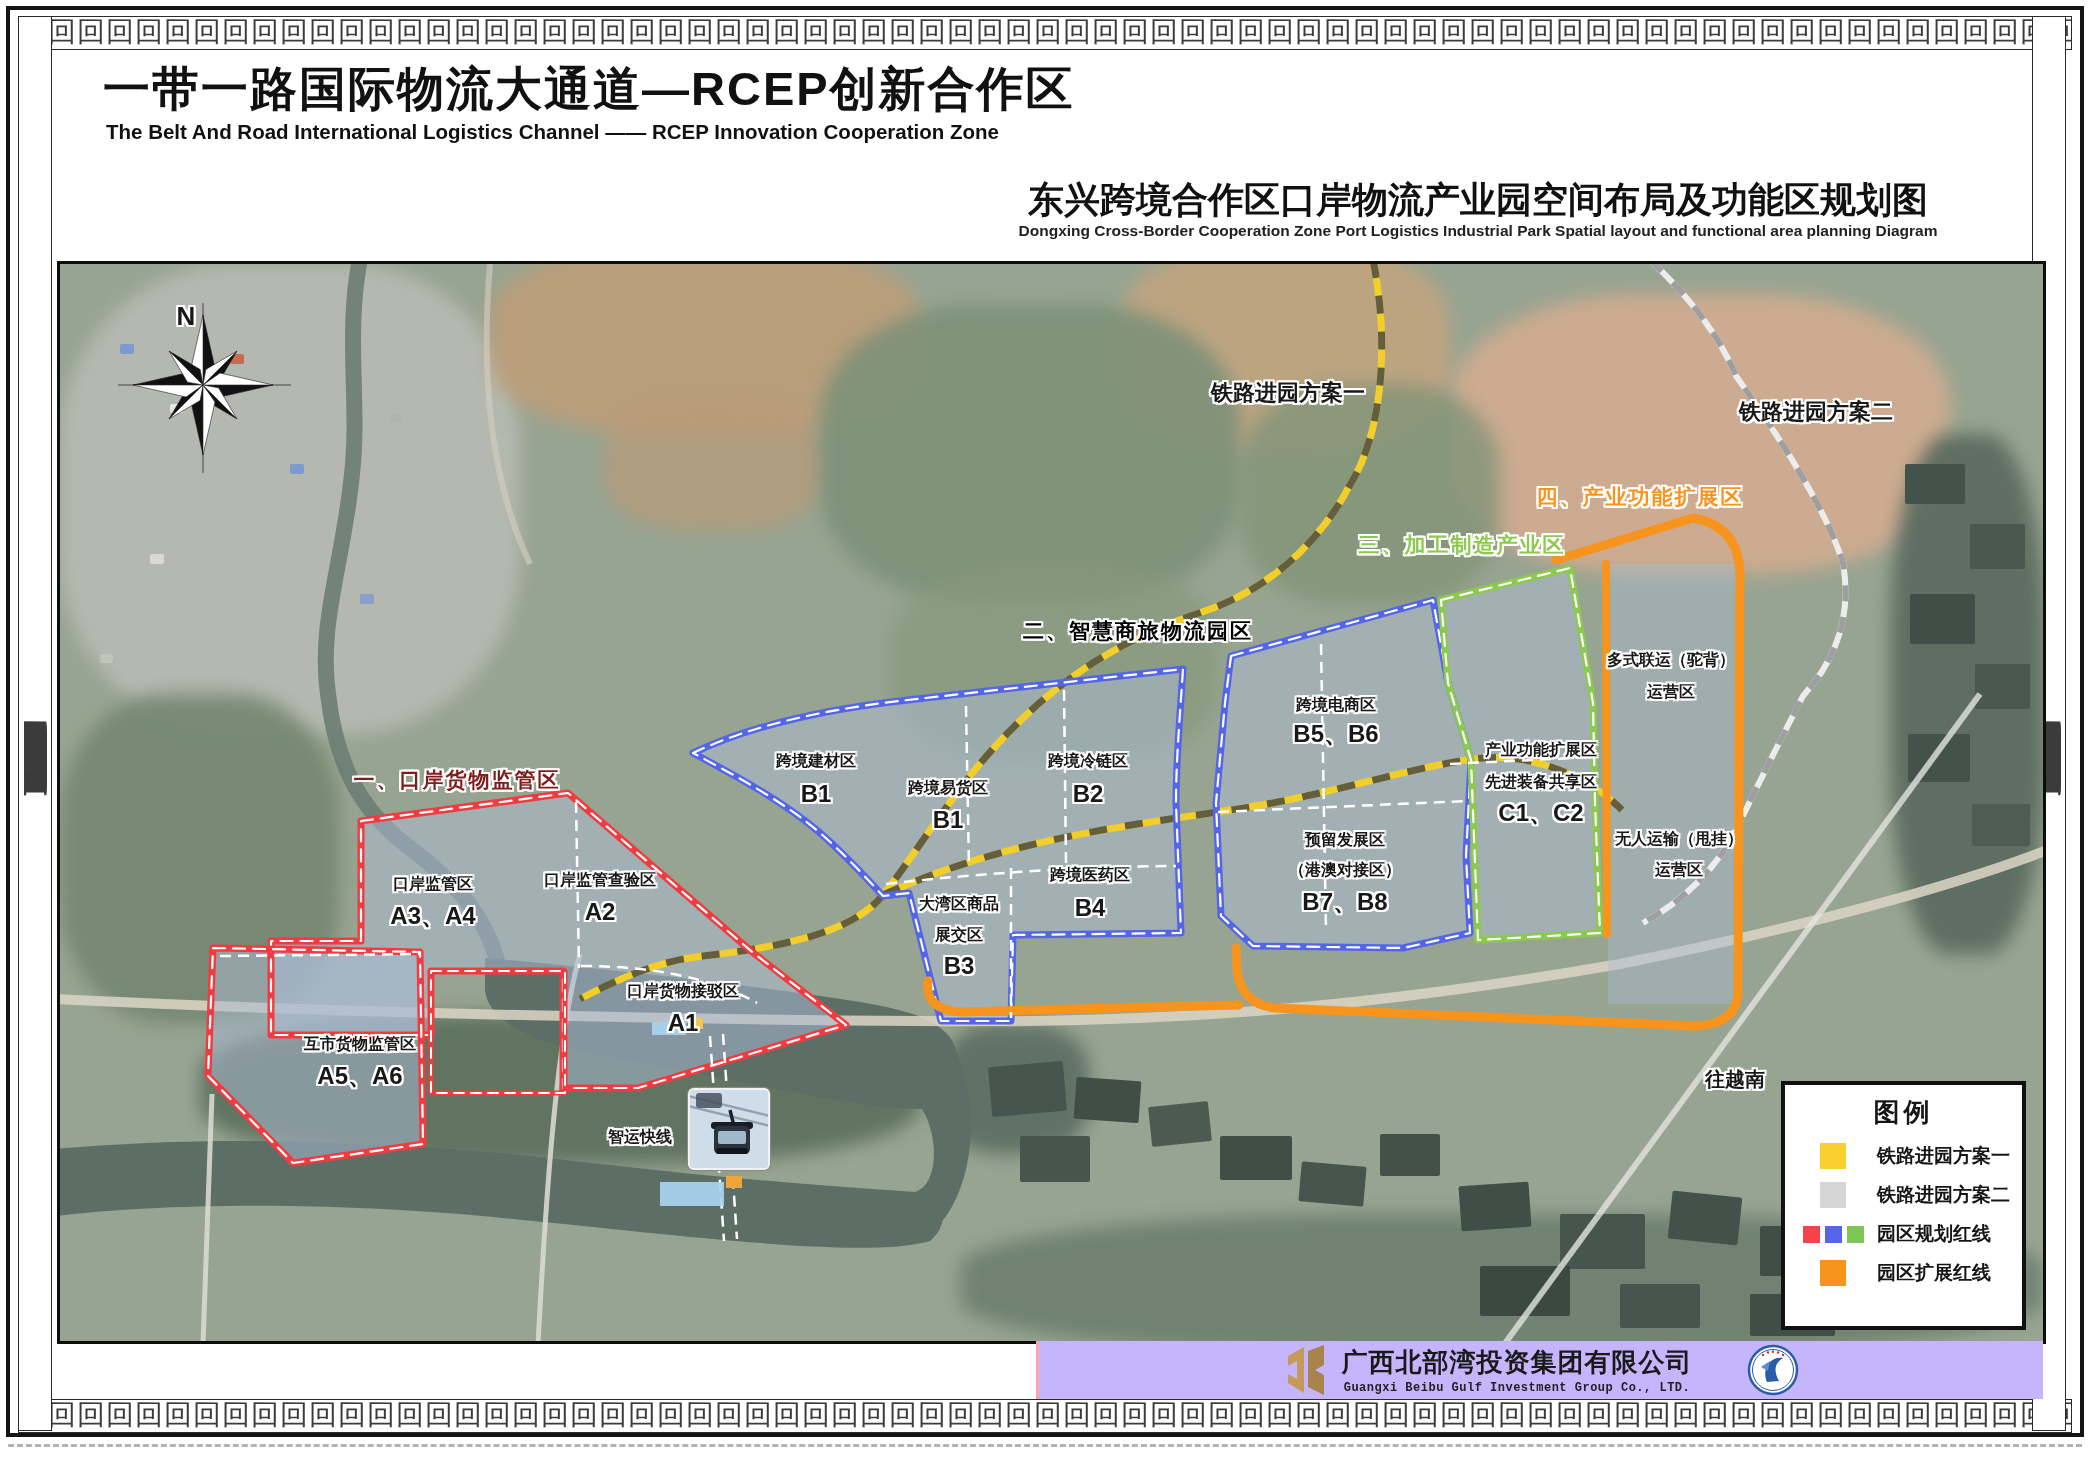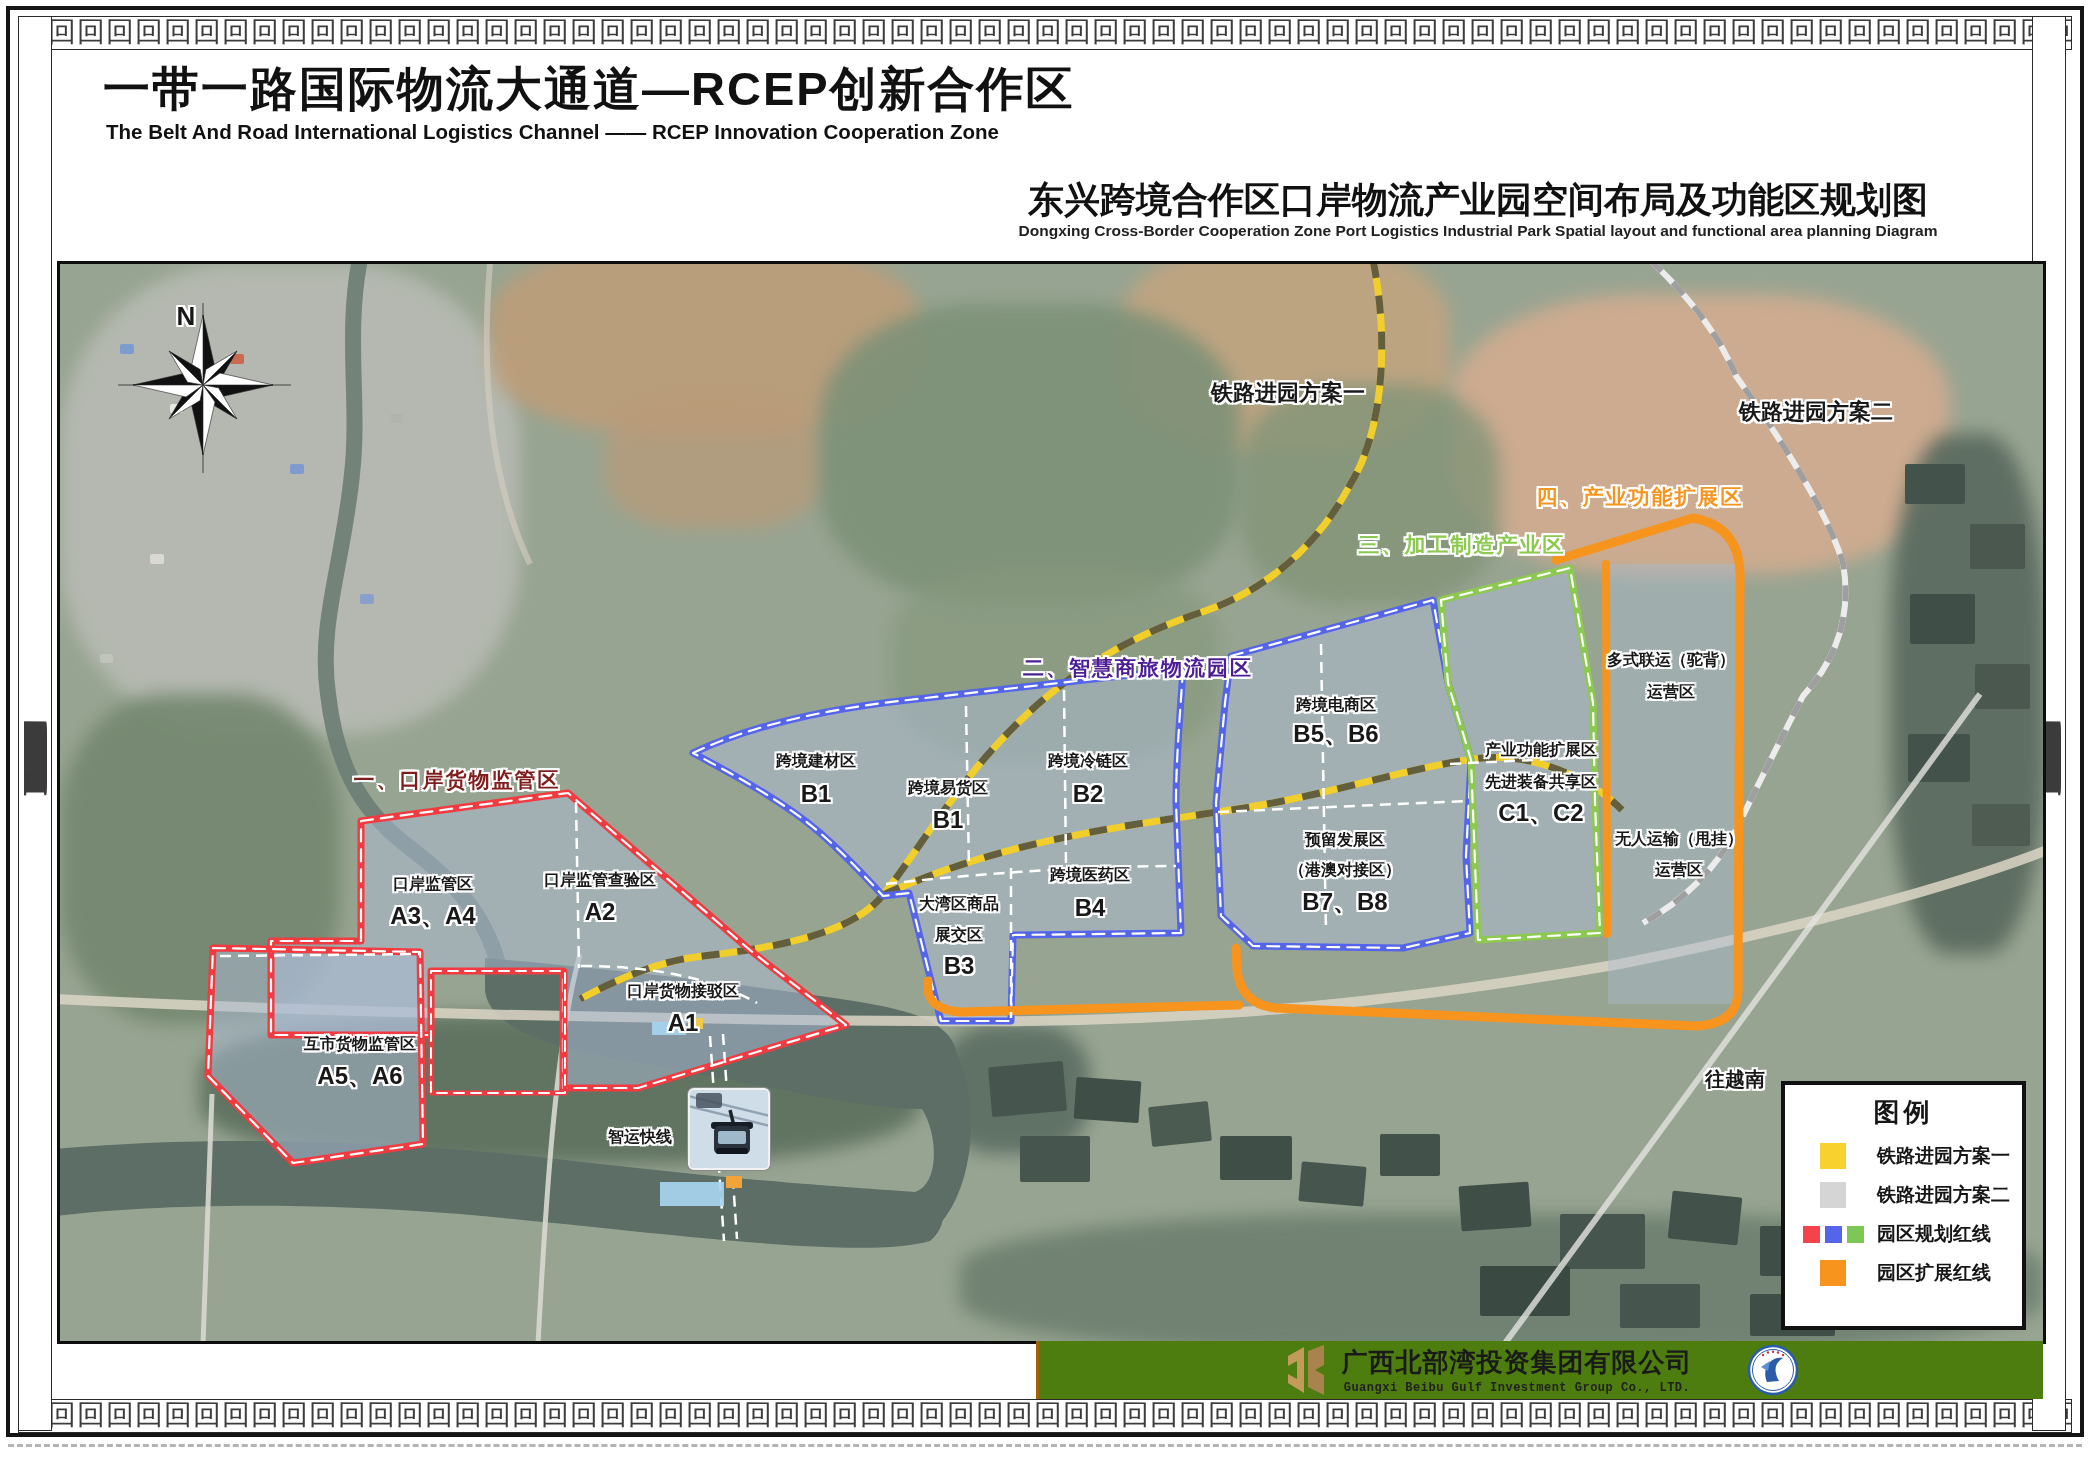--- a/index.html
+++ b/index.html
@@ -26,38 +26,38 @@
        border:3px solid #0d0d0d;box-sizing:content-box;overflow:hidden;}
   .t{position:absolute;border-radius:38%;filter:blur(9px);}
   .crisp{position:absolute;filter:none;border-radius:2px;}
   #zones{position:absolute;left:0;top:0;width:1983px;height:1077px;}
   
   .ml{position:absolute;transform:translate(-50%,-50%);white-space:nowrap;font-weight:800;
       font-size:16px;color:#181818;z-index:30;
       text-shadow:-2px -2px 0 #fff,2px -2px 0 #fff,-2px 2px 0 #fff,2px 2px 0 #fff,-2px 0 0 #fff,2px 0 0 #fff,0 -2px 0 #fff,0 2px 0 #fff;}
   .code{font-size:24px;text-align:right;}
   .zt{font-size:21px;letter-spacing:2px;}
-  .zt-red{color:#7f1d1d;}.zt-blue{color:#4c1d95;margin-top:37px;}.zt-green{color:#8CC94F;}.zt-orange{color:#F7941E;}
+  .zt-red{color:#7f1d1d;}.zt-blue{color:#000000;}.zt-green{color:#8CC94F;}.zt-orange{color:#F7941E;}
   .north{font-size:26px;font-weight:900;}
   
   #cablecar{position:absolute;left:628px;top:824px;width:78px;height:78px;background:#cfdde9;
             border:2px solid #f2f2f2;border-radius:6px;box-shadow:0 0 0 1px #8a8a8a;z-index:25;overflow:hidden;}
   
   #legend{position:absolute;left:1721px;top:817px;width:245px;height:249px;background:#fff;
           border:4px solid #111;z-index:40;box-sizing:border-box;}
   #legend .lg-title{text-align:center;font-size:26px;font-weight:900;margin-top:10px;letter-spacing:4px;}
   .lg-row{display:flex;align-items:center;margin:13px 0 0 10px;}
   .lg-swatch-zone{width:76px;display:flex;gap:5px;justify-content:center;align-items:center;flex:none;}
   .sw{display:inline-block;}
   .sw-big{width:26px;height:26px;}
   .sw-small{width:17px;height:17px;}
   .lg-label{font-size:19px;font-weight:800;margin-left:6px;white-space:nowrap;}
   
-  #footer{position:absolute;left:1036px;top:1341px;width:1004px;height:58px;background:#4d7c0f;
-          border-left:3px solid #a16207;display:flex;align-items:center;justify-content:center;gap:14px;z-index:5;}
+  #footer{position:absolute;left:1036px;top:1341px;width:1004px;height:58px;background:#c4b5fd;
+          border-left:3px solid #fca5a5;display:flex;align-items:center;justify-content:center;gap:14px;z-index:5;}
   .f-col{display:flex;flex-direction:column;align-items:center;}
   .f-cn{font-size:26px;font-weight:900;color:#1a1a1a;letter-spacing:1px;}
   .f-en{font-size:12px;font-weight:700;font-family:"Liberation Mono",monospace;color:#222;margin-top:1px;letter-spacing:.5px;}
   .f-gap{width:26px;}
 </style>
 </head>
 <body>
 
 <div id="page">
 

